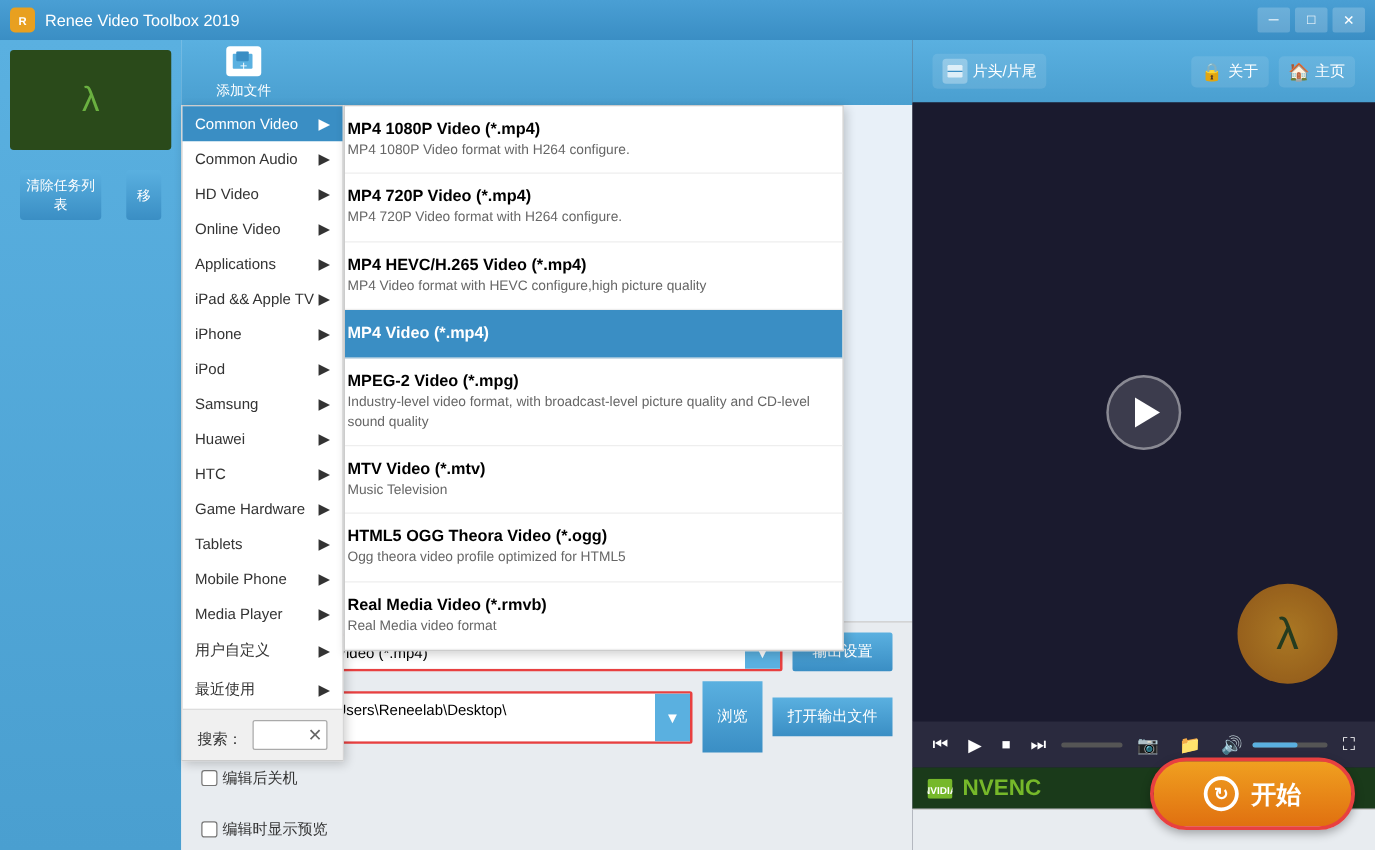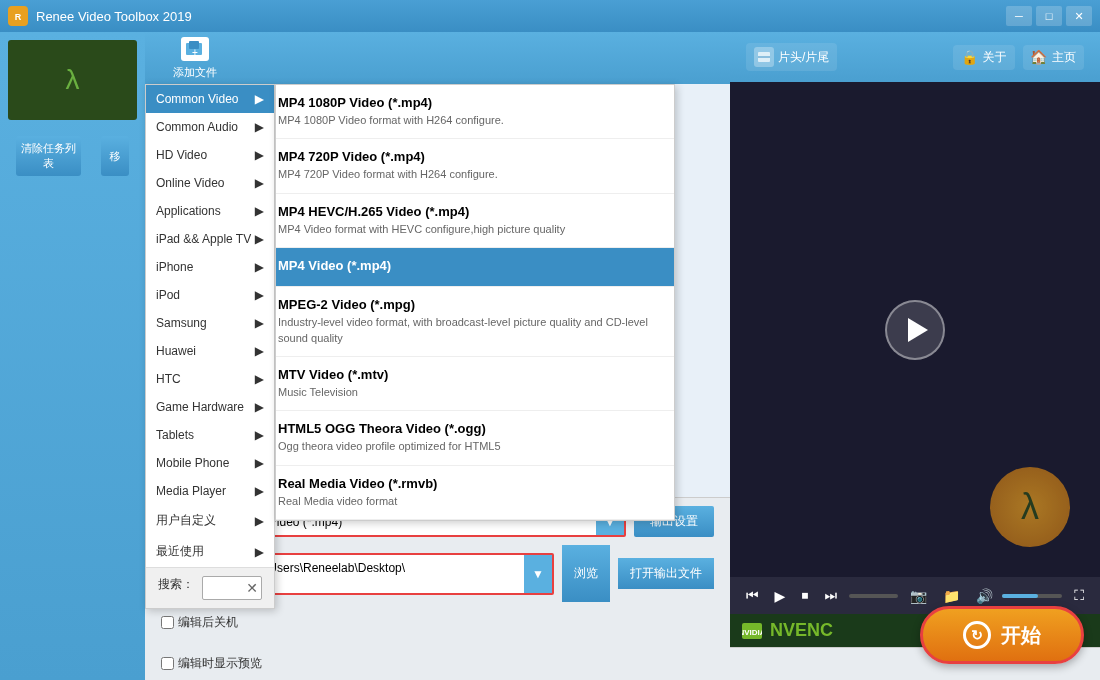--- a/index.html
+++ b/index.html
@@ -153,21 +153,21 @@
 
     
     .search-bar {
       position: absolute;
       bottom: 0;
       left: 0;
       right: 0;
       background: #e0e8f0;
       padding: 8px 12px;
       display: flex;
-      align-items: flex-start;
+      align-items: flex-end;
       gap: 8px;
       border-top: 1px solid #ccc;
     }
     .search-label { font-size: 12px; color: #333; }
     .search-input-container {
       flex: 1;
       position: relative;
     }
     .search-input {
       width: 100%;

